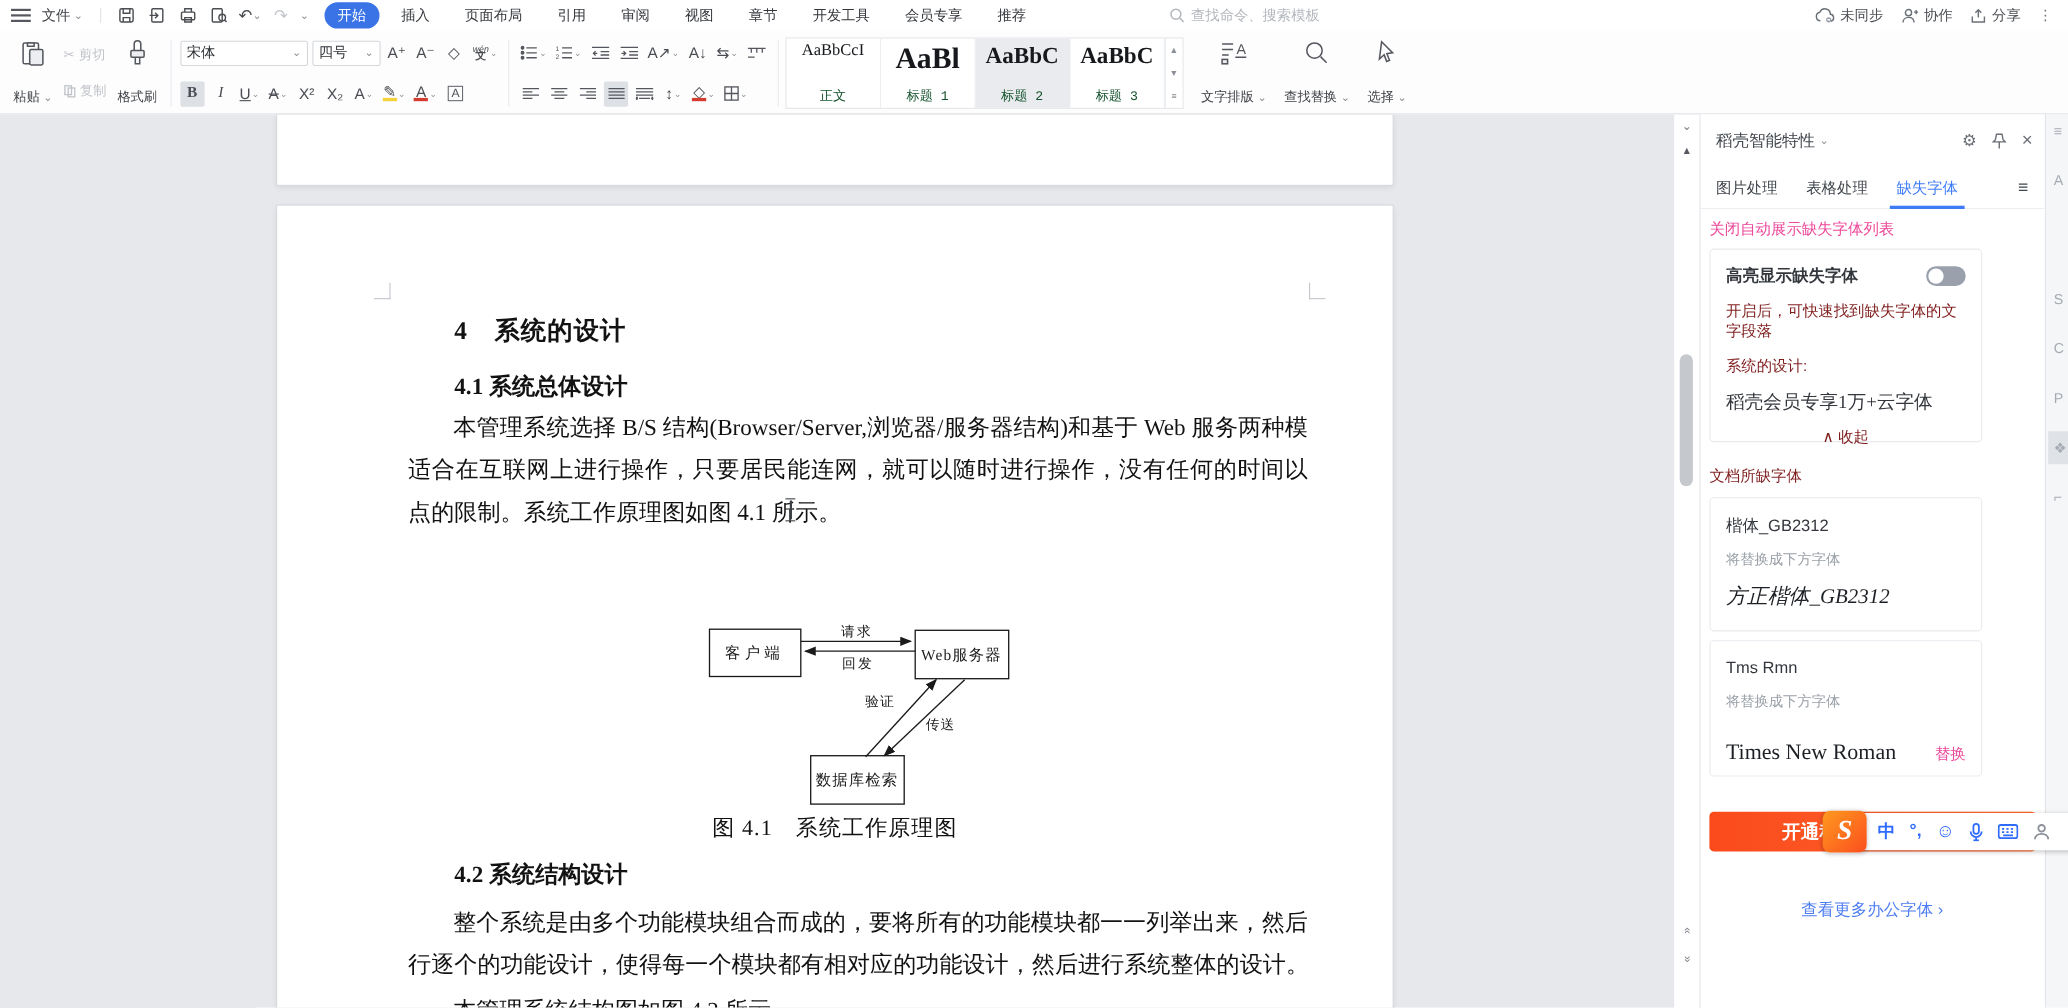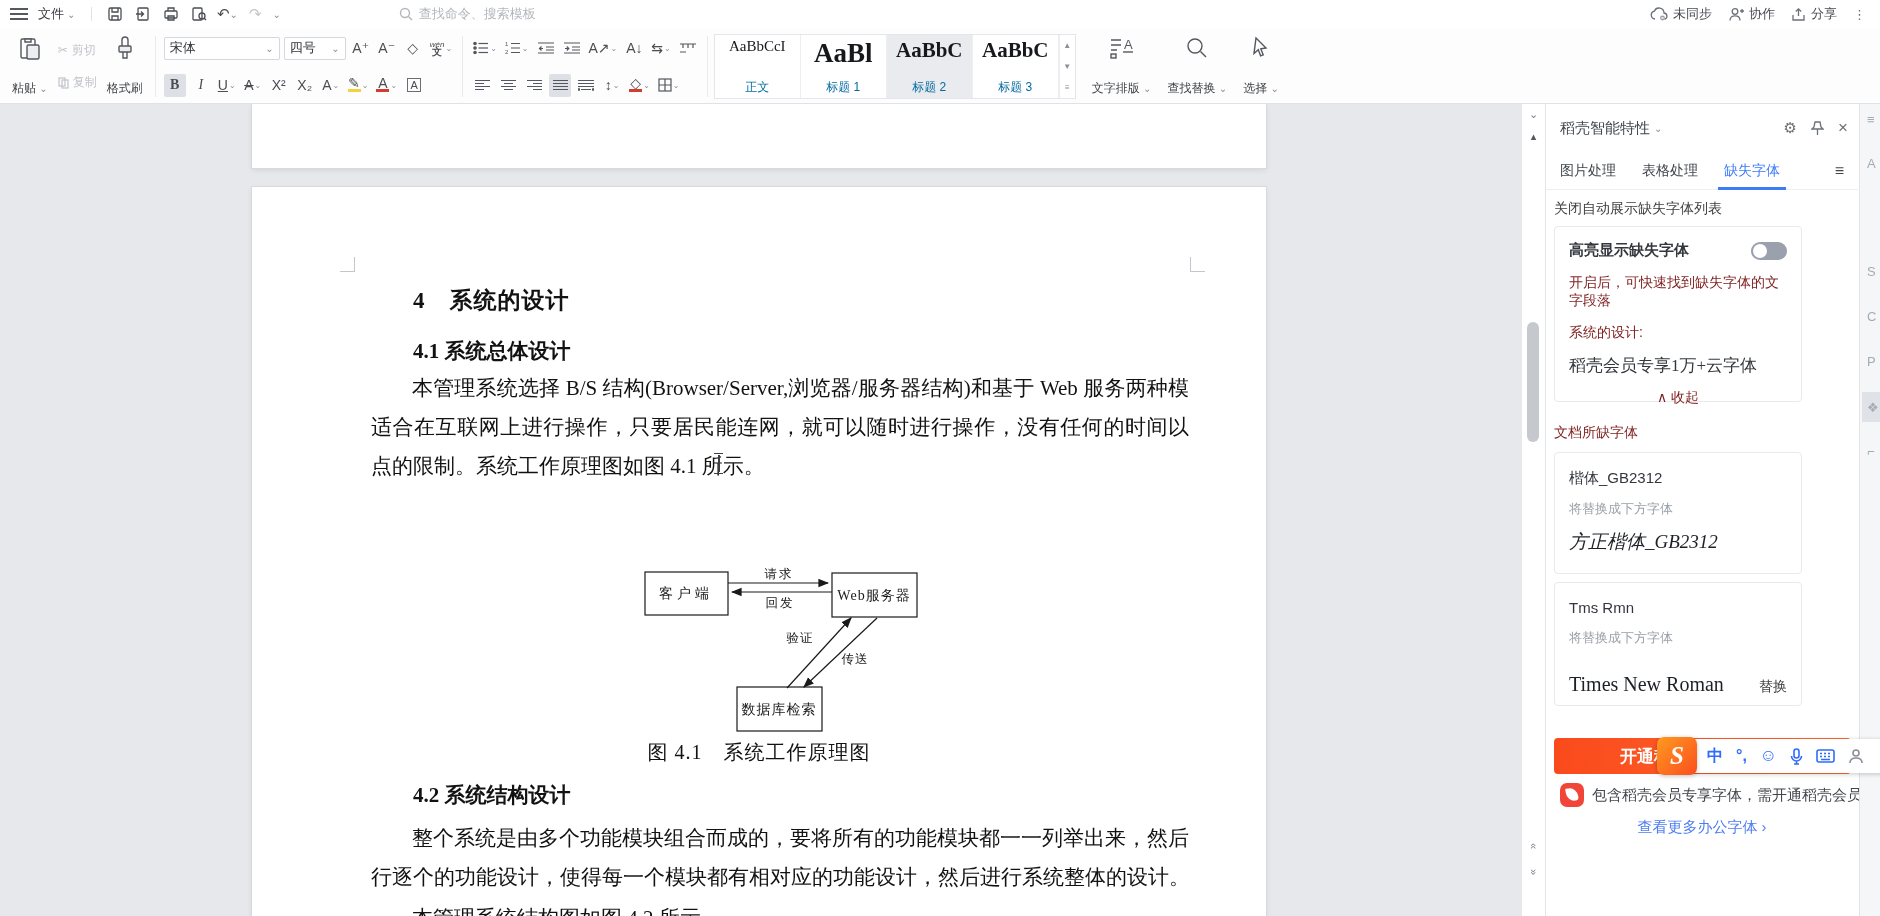--- a/index.html
+++ b/index.html
@@ -52,21 +52,21 @@
   .bar-red { width:13px; height:3px; background:#d43c2f; }
   .bar-yel { width:13px; height:3px; background:#f4d23c; }
   .abox { border:1px solid #6a6d73; font-size:11px; padding:0 2px; }
 
   
   .gallery { display:flex; border:1px solid #e4e6ea; background:#fff; margin:2px 0; }
   .gcell { width:86px; border-right:1px solid #eceef1; display:flex; flex-direction:column;
     align-items:center; justify-content:space-between; padding:3px 2px 2px 2px; overflow:hidden; }
   .gcell.sel { background:#e9ebef; }
   .gsample { font-family:"Liberation Serif","DejaVu Serif",serif; color:#16181c; white-space:nowrap; }
-  .glabel { font-size:12px; color:#0369a1; white-space:nowrap; }
+  .glabel { font-size:12px; color:#14532d; white-space:nowrap;font-family:Liberation Mono, monospace; }
   .gscroll { width:16px; display:flex; flex-direction:column; border-left:1px solid #eceef1; }
   .gscroll div { flex:1; display:flex; align-items:center; justify-content:center; font-size:8px; color:#8b8f96; }
 
   .g5btn { display:flex; flex-direction:column; align-items:center; justify-content:space-between;
     padding:4px 8px; color:#4a4d52; }
   .g5btn .lbl { font-size:12px; color:#3f4247; white-space:nowrap; }
   .g5btn svg { stroke:#54575d; fill:none; stroke-width:1.4; }
 
   
   .docarea { position:absolute; left:0; top:104px; width:1522px; height:812px; background:#e6e8ec; overflow:hidden; }
@@ -100,21 +100,21 @@
   .sidebar { position:absolute; left:1545px; top:104px; width:313px; height:812px; background:#fff;
     border-left:1px solid #e3e5e9; font-size:14px; color:#41464d; }
   .sb-head { position:absolute; left:14px; right:10px; top:14px; display:flex; align-items:center; }
   .sb-title { font-size:15px; color:#41464d; display:flex; align-items:center; gap:4px; }
   .sb-hicons { margin-left:auto; display:flex; align-items:center; gap:14px; color:#6b7077; font-size:15px; }
   .sb-tabs { position:absolute; left:0; right:0; top:48px; height:38px; display:flex; align-items:center;
     padding:0 14px; gap:26px; border-bottom:1px solid #eceef1; }
   .sb-tab { color:#41464d; position:relative; padding-bottom:0; }
   .sb-tab.active { color:#3e7cf7; }
   .sb-tab.active::after { content:""; position:absolute; left:-6px; right:-6px; bottom:-10px; height:3px; background:#3e7cf7; }
-  .sb-link { color:#404040; }
+  .sb-link { color:#ec4899; }
   .card { position:absolute; left:8px; width:248px; border:1px solid #e8eaee; border-radius:4px; background:#fff; }
   .togglerow { display:flex; align-items:center; }
   .toggle { margin-left:auto; width:36px; height:18px; border-radius:9px; background:#9aa0ac; position:relative; }
   .toggle::after { content:""; position:absolute; left:2px; top:2px; width:14px; height:14px; border-radius:50%; background:#fff; }
   .muted { color:#7f1d1d; }
   .gray2 { color:#9aa0a8; font-size:13px; }
   .fname { font-size:15px; color:#33373d; }
   .repl { font-family:"Liberation Serif","DejaVu Serif",serif; font-size:20px; color:#1d2126; }
   .repl.kai { font-style:italic; font-size:19px; }
   .banner { position:absolute; left:8px; width:297px; height:36px; border-radius:4px;
@@ -176,20 +176,32 @@
           <rect x="2" y="2" width="9" height="12" rx="1"></rect>
           <circle cx="11" cy="10" r="3"></circle>
           <path d="M13.2 12.2 15 14"></path>
         </svg>
     </span>
     <span class="qicon" style="font-size:15px">↶<span class="chev">⌄</span></span>
     <span class="qicon dis" style="font-size:15px">↷</span>
     <span class="chev">⌄</span>
   </div>
 
+  <div class="mb-tabs">
+    <span class="mtab active">开始</span>
+    <span class="mtab">插入</span>
+    <span class="mtab">页面布局</span>
+    <span class="mtab">引用</span>
+    <span class="mtab">审阅</span>
+    <span class="mtab">视图</span>
+    <span class="mtab">章节</span>
+    <span class="mtab">开发工具</span>
+    <span class="mtab">会员专享</span>
+    <span class="mtab">推荐</span>
+  </div>
 
   <div class="mb-search">
     <svg width="14" height="14" viewBox="0 0 14 14" style="stroke:#b3b7bd;fill:none;stroke-width:1.4">
         <circle cx="6" cy="6" r="4.5"></circle>
         <path d="M9.5 9.5 13 13"></path>
       </svg>
     <span>查找命令、搜索模板</span>
   </div>
 
   <div class="mb-right">
@@ -541,24 +553,20 @@
     <div style="margin-top:26px; display:flex; align-items:baseline">
       <span class="repl">Times New Roman</span>
       <a class="sb-link" style="margin-left:auto">替换</a>
     </div>
   </div>
 
   <div class="banner" style="top:634px">
     <span style="margin-left:66px; white-space:nowrap">开通稻</span>
   </div>
 
-  <div class="abs" style="left:14px; top:679px; display:flex; align-items:center; gap:8px; width:288px">
-    <span class="vip-badge"></span>
-    <span style="font-size:15px; color:#41464d; white-space:nowrap">包含稻壳会员专享字体，需开通稻壳会员</span>
-  </div>
 
   <div class="abs" style="left:0; top:714px; width:100%; text-align:center">
     <a class="morelink"><span>查看更多办公字体</span> ›</a>
   </div>
 </aside>
 
 <div class="ime">
   <div class="sogou">S</div>
   <div class="imebar">
     <span class="ic">中</span>

